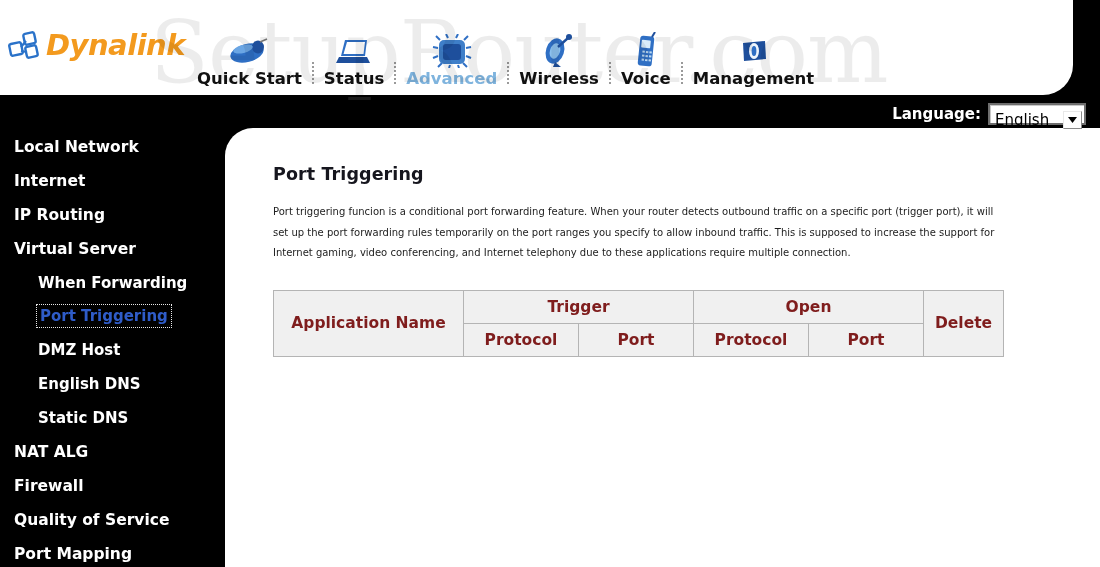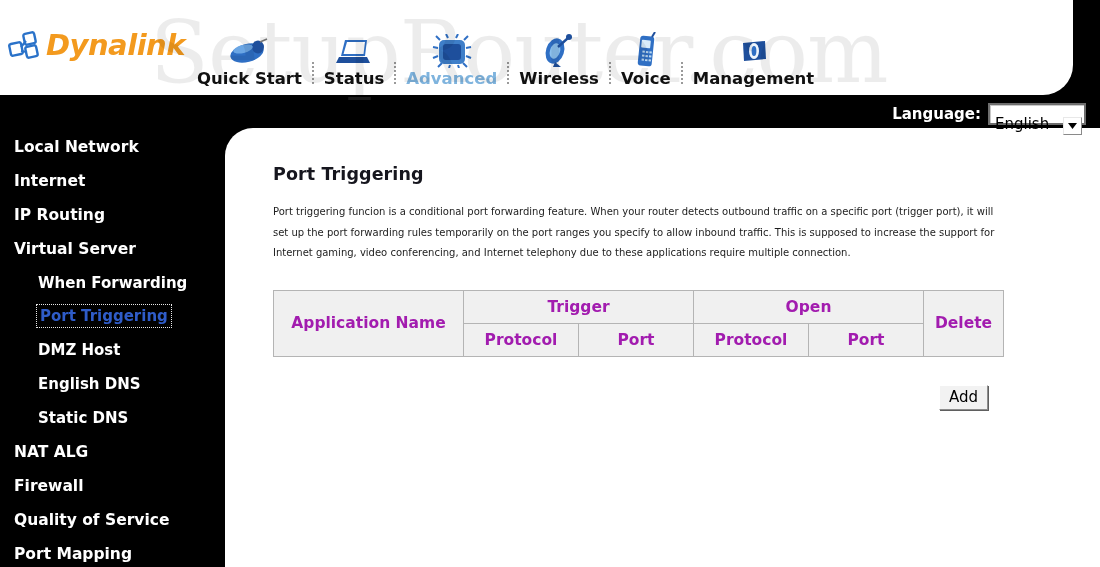--- a/index.html
+++ b/index.html
@@ -159,21 +159,21 @@
   }
   .lang-label {
     color: #ffffff;
     font-size: 15px;
     font-weight: bold;
     margin-right: 7px;
     white-space: nowrap;
   }
   .lang-select {
     display: flex;
-    align-items: flex-start;
+    align-items: center;
     justify-content: space-between;
     min-width: 98px;
     height: 22px;
     background: #ffffff;
     border: 2px solid #6e6e6e;
     box-shadow: inset 1px 1px 0 #c8c8c8;
     padding: 12px 2px 0 5px;
     box-sizing: border-box;
     cursor: pointer;
   }
@@ -264,21 +264,21 @@
   .ptable {
     border-collapse: collapse;
     width: 715px;
     background: #f0f0f0;
     border: 1px solid #8d8d8d;
     table-layout: fixed;
   }
   .ptable th {
     border: 1px solid #b4b4b4;
     background: #f0f0f0;
-    color: #a21caf;
+    color: #7f1d1d;
     font-size: 15.5px;
     font-weight: bold;
     text-align: center;
     padding: 5px 4px;
     height: 22px;
   }
   .col-app   { width: 190px; }
   .col-proto { width: 115px; }
   .col-port  { width: 115px; }
   .col-del   { width: 80px; }
@@ -478,23 +478,20 @@
           <tr>
             <th>Protocol</th>
             <th>Port</th>
             <th>Protocol</th>
             <th>Port</th>
           </tr>
         </thead>
         <tbody></tbody>
       </table>
 
-      <div class="btn-row">
-        <button class="btn">Add</button>
-      </div>
     </div>
   </div>
 
   <div class="watermark">
     <div class="wm-clip-header">
       <span class="watermark-text wm-on-white">SetupRouter.com</span>
     </div>
     <div class="wm-clip-body">
       <span class="watermark-text">SetupRouter.com</span>
     </div>

